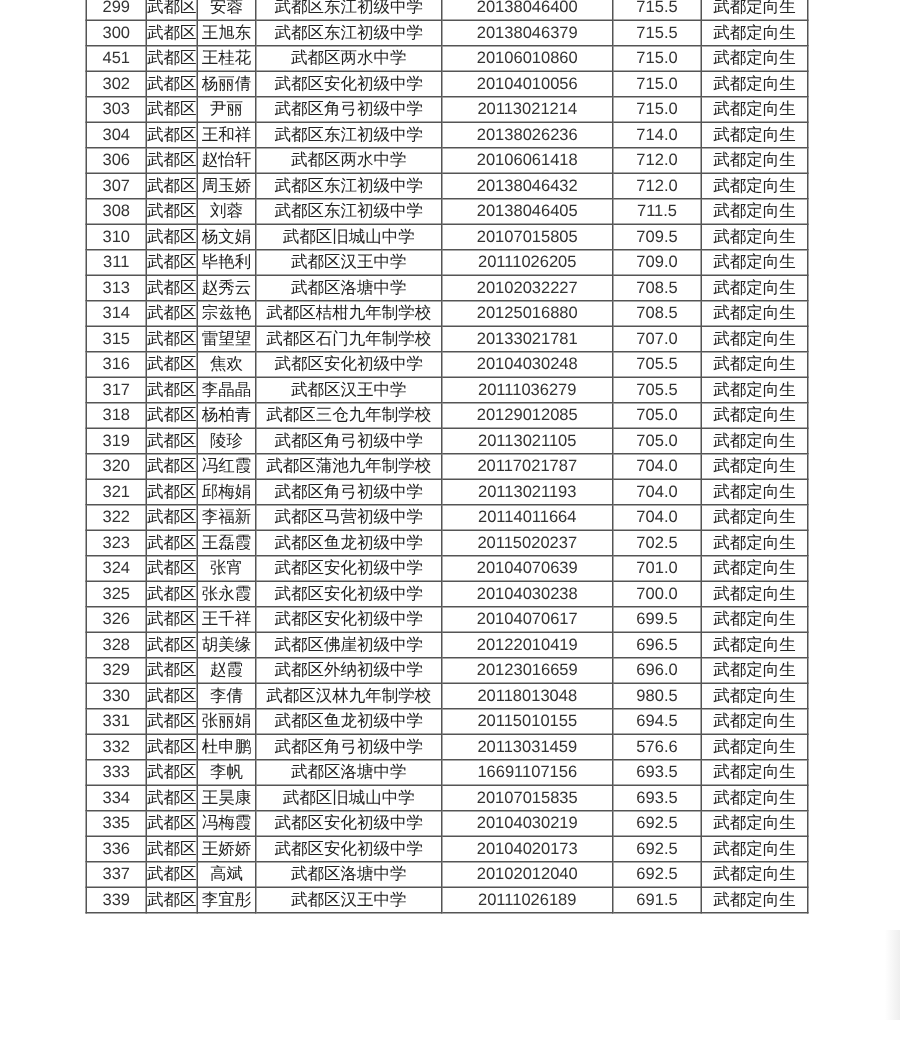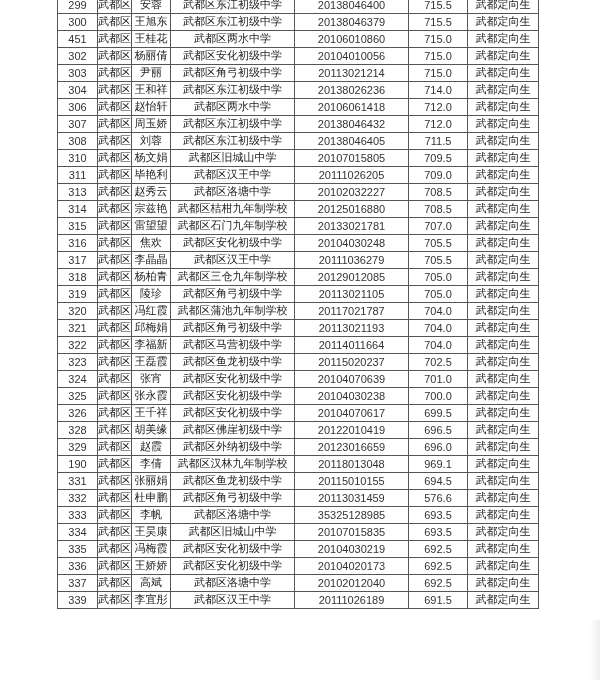--- a/index.html
+++ b/index.html
@@ -266,26 +266,26 @@
         <tr>
           <td class="num">329</td>
           <td>武都区</td>
           <td>赵霞</td>
           <td>武都区外纳初级中学</td>
           <td class="num">20123016659</td>
           <td class="num">696.0</td>
           <td>武都定向生</td>
         </tr>
         <tr>
-          <td class="num">190</td>
+          <td class="num">330</td>
           <td>武都区</td>
           <td>李倩</td>
           <td>武都区汉林九年制学校</td>
           <td class="num">20118013048</td>
-          <td class="num">969.1</td>
+          <td class="num">980.5</td>
           <td>武都定向生</td>
         </tr>
         <tr>
           <td class="num">331</td>
           <td>武都区</td>
           <td>张丽娟</td>
           <td>武都区鱼龙初级中学</td>
           <td class="num">20115010155</td>
           <td class="num">694.5</td>
           <td>武都定向生</td>
@@ -297,21 +297,21 @@
           <td>武都区角弓初级中学</td>
           <td class="num">20113031459</td>
           <td class="num">576.6</td>
           <td>武都定向生</td>
         </tr>
         <tr>
           <td class="num">333</td>
           <td>武都区</td>
           <td>李帆</td>
           <td>武都区洛塘中学</td>
-          <td class="num">35325128985</td>
+          <td class="num">16691107156</td>
           <td class="num">693.5</td>
           <td>武都定向生</td>
         </tr>
         <tr>
           <td class="num">334</td>
           <td>武都区</td>
           <td>王昊康</td>
           <td>武都区旧城山中学</td>
           <td class="num">20107015835</td>
           <td class="num">693.5</td>

